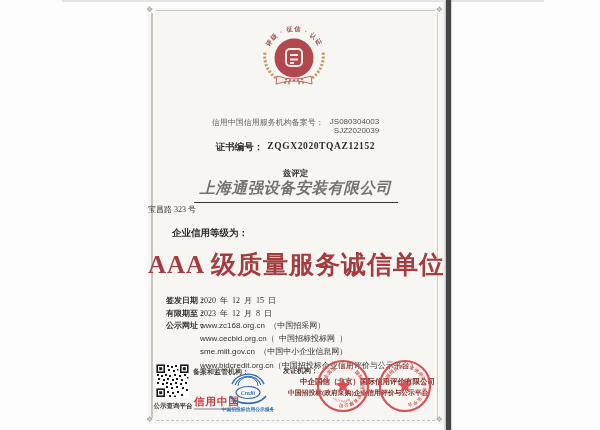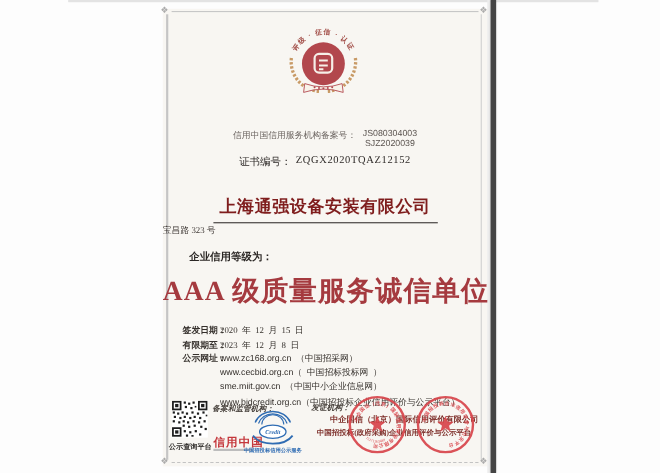--- a/index.html
+++ b/index.html
@@ -15,38 +15,38 @@
   .b-top{left:8px;top:2px;right:8px;height:0;border-top:1px solid #c7c7c7;}
   .b-bottom{left:8px;bottom:3px;right:8px;height:0;border-top:1px dashed #c3c3c3;}
   .b-left{left:3px;top:5px;bottom:6px;width:2px;background:#c5c5c5;}
   .b-right{right:5px;top:5px;bottom:6px;width:1px;background:#cfcfcf;}
   .orn{color:#ababab;font-size:8px;line-height:8px;}
   
   .title{left:0;top:76px;width:100%;text-align:center;font-family:"Liberation Sans",sans-serif;
          font-weight:bold;font-size:27px;letter-spacing:1px;color:#ad3a40;white-space:nowrap;}
   .registry{left:0;top:109px;width:100%;display:flex;justify-content:center;gap:6px;
             font-size:8px;color:#6b6460;font-family:"Liberation Sans",sans-serif;}
-  .registry .vals{text-align:center;color:#59524e;line-height:9px;}
+  .registry .vals{text-align:right;color:#59524e;line-height:9px;}
   .certno{left:0;top:133px;width:100%;display:flex;justify-content:center;gap:4px;
-          font-size:9.5px;font-weight:normal;color:#2e2a28;}
+          font-size:9.5px;font-weight:bold;color:#2e2a28;}
   .certno .val{letter-spacing:.6px;}
   .hereby{left:0;top:160px;width:100%;text-align:center;font-size:8.5px;font-weight:bold;color:#3c3633;}
   .company-row{left:0;top:170px;width:100%;text-align:center;}
-  .company{display:inline-block;font-size:15.5px;font-weight:bold;color:#7f1d1d;letter-spacing:.5px;
-           border-bottom:1.5px solid #3a3533;padding:0 6px 3px;}
+  .company{display:inline-block;font-size:15.5px;font-weight:bold;color:#737373;letter-spacing:.5px;
+           border-bottom:1.5px solid #3a3533;padding:0 6px 3px;font-style:italic;}
   .address{left:0;top:196px;width:100%;text-align:left;font-size:8px;color:#3c3633;}
   .grade-label{left:24px;top:219px;font-size:9.5px;font-weight:bold;color:#2b2念725;color:#2b2725;}
   .grade{left:0;top:240px;width:100%;text-align:left;font-size:25px;font-weight:bold;
          color:#a53a3f;letter-spacing:1px;white-space:nowrap;}
   .row{position:absolute;font-size:8px;color:#35302c;white-space:nowrap;}
   .row .lab{position:absolute;left:18px;top:0;font-weight:bold;}
   .row .val{position:absolute;left:52px;top:0;word-spacing:2px;}
   .url{font-family:"Liberation Sans",sans-serif;font-weight:normal;}
   
-  .small-label{font-size:7px;color:#4a443f;font-weight:bold;white-space:nowrap;font-style:italic;}
+  .small-label{font-size:7px;color:#4a443f;font-weight:bold;white-space:nowrap;}
   .qr-caption{left:4px;top:394px;width:42px;text-align:center;font-size:6.5px;font-weight:bold;color:#33302d;}
   .credit-china{left:46px;top:387px;font-size:10.5px;font-weight:bold;color:#c4373c;
                 font-family:Liberation Mono, monospace;letter-spacing:1px;}
   .cc-sub{left:46px;top:400px;width:36px;height:2px;background:#bdbdbd;}
   .credit-caption{left:70px;top:398px;width:60px;text-align:center;font-size:4.8px;color:#2f6cb3;
                   font-weight:bold;white-space:nowrap;}
   .issuer1{left:152px;top:369px;width:142px;font-size:7.5px;font-weight:bold;color:#7d2f2a;white-space:nowrap;}
   .issuer2{left:140px;top:380px;width:158px;font-size:6.8px;font-weight:bold;color:#7d2f2a;white-space:nowrap;}
   svg{display:block;}
 </style>
@@ -100,20 +100,21 @@
         <div>JS080304003</div>
         <div>SJZ2020039</div>
       </span>
     </div>
 
     <div class="abs certno">
       <span>证书编号：</span>
       <span class="val">ZQGX2020TQAZ12152</span>
     </div>
 
+    <div class="abs hereby">兹评定</div>
 
     <div class="abs company-row">
       <span class="company">上海通强设备安装有限公司</span>
     </div>
     <div class="abs address">宝昌路 323 号</div>
 
     <div class="abs grade-label">企业信用等级为：</div>
     <div class="abs grade">AAA 级质量服务诚信单位</div>
 
     <div class="row" style="top:287px;">

